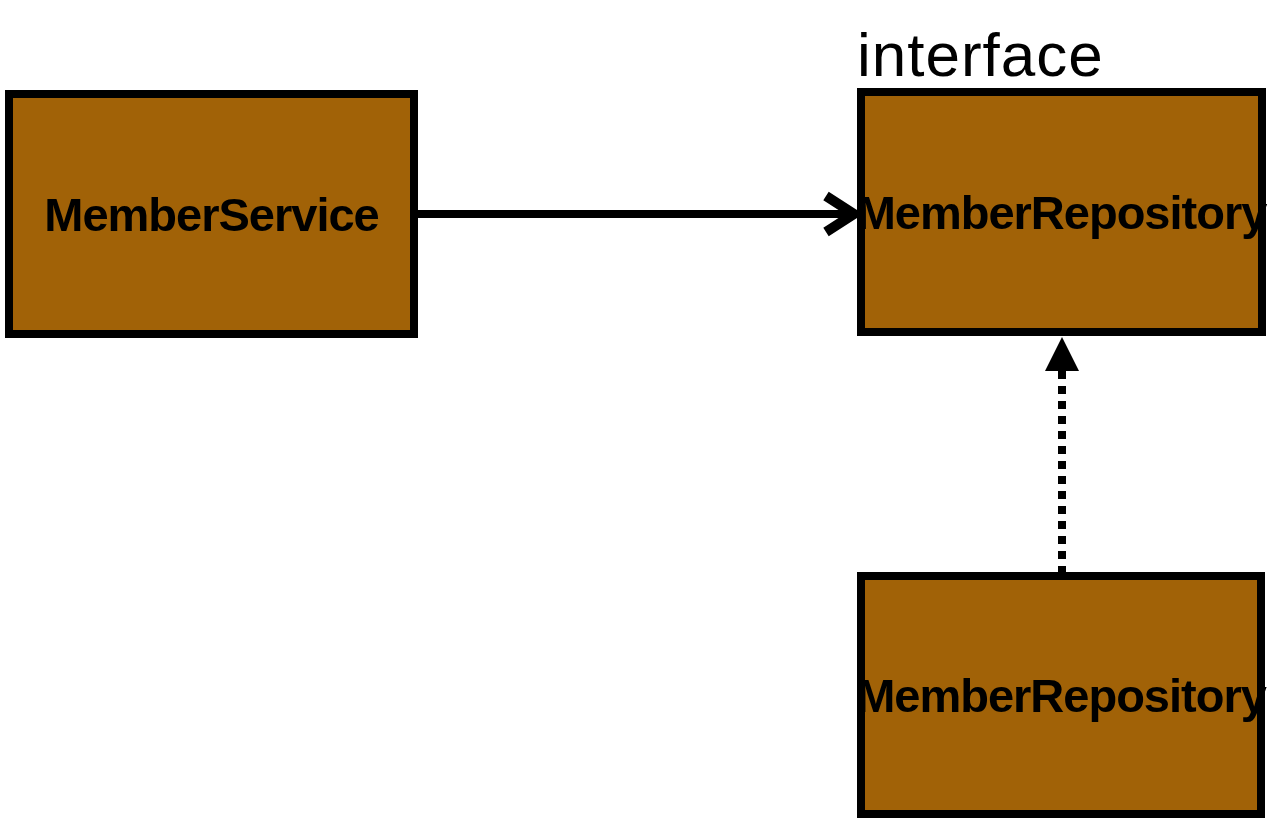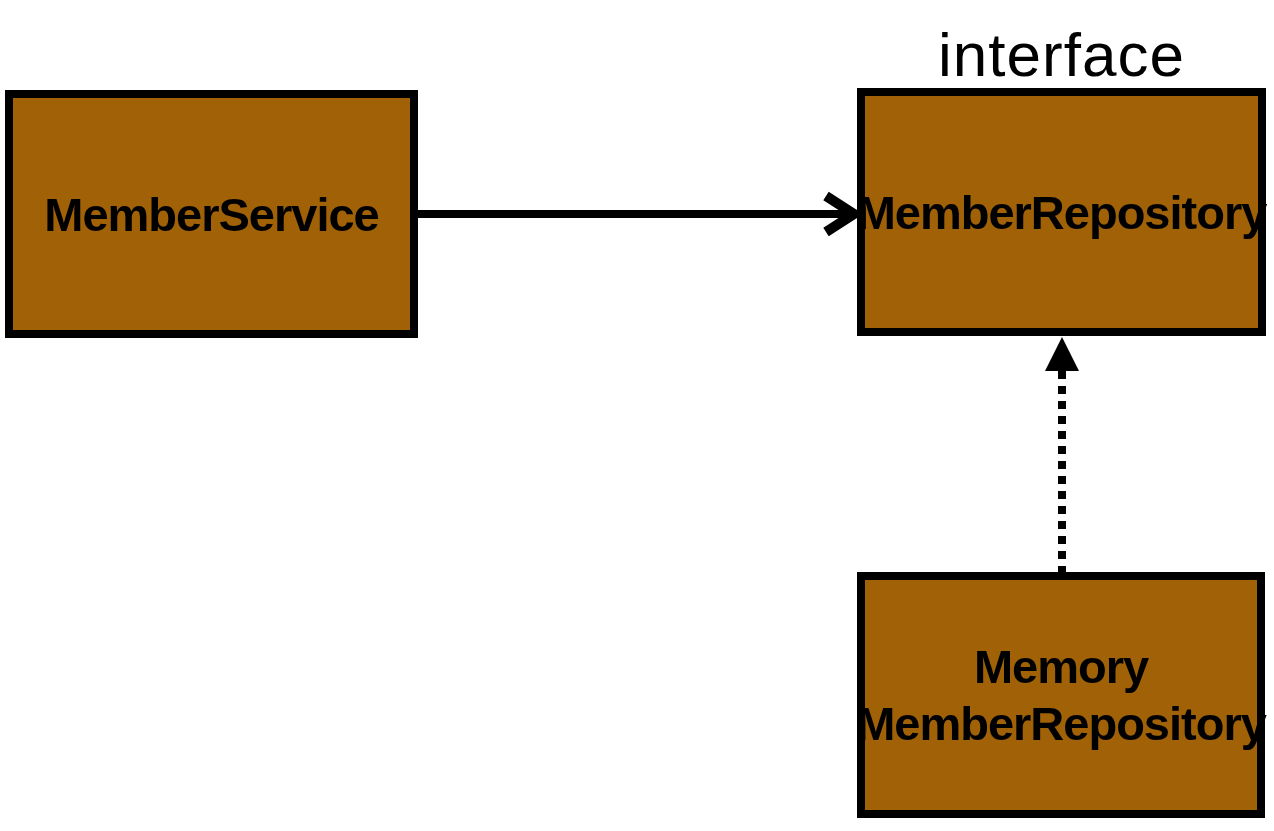--- a/index.html
+++ b/index.html
@@ -59,21 +59,20 @@
     left: 857px;
     top: 572px;
     width: 408px;
     height: 246px;
   }
   .stereotype-label {
     position: absolute;
     left: 857px;
     top: 24px;
     width: 409px;
-    text-align: center;
     font-weight: 400;
     font-size: 62px;
     line-height: 62px;
     letter-spacing: 1px;
     white-space: nowrap;
   }
 </style>
 </head>
 <body>
 
@@ -94,17 +93,16 @@
 
   <div class="node node-member-service">
     <span class="node-label">MemberService</span>
   </div>
 
   <div class="node node-member-repository">
     <span class="node-label">MemberRepository</span>
   </div>
 
   <div class="node node-memory-member-repository">
-    <span class="node-label">Memory</span>
     <span class="node-label">MemberRepository</span>
   </div>
 
 </div>
 
 </body></html>

